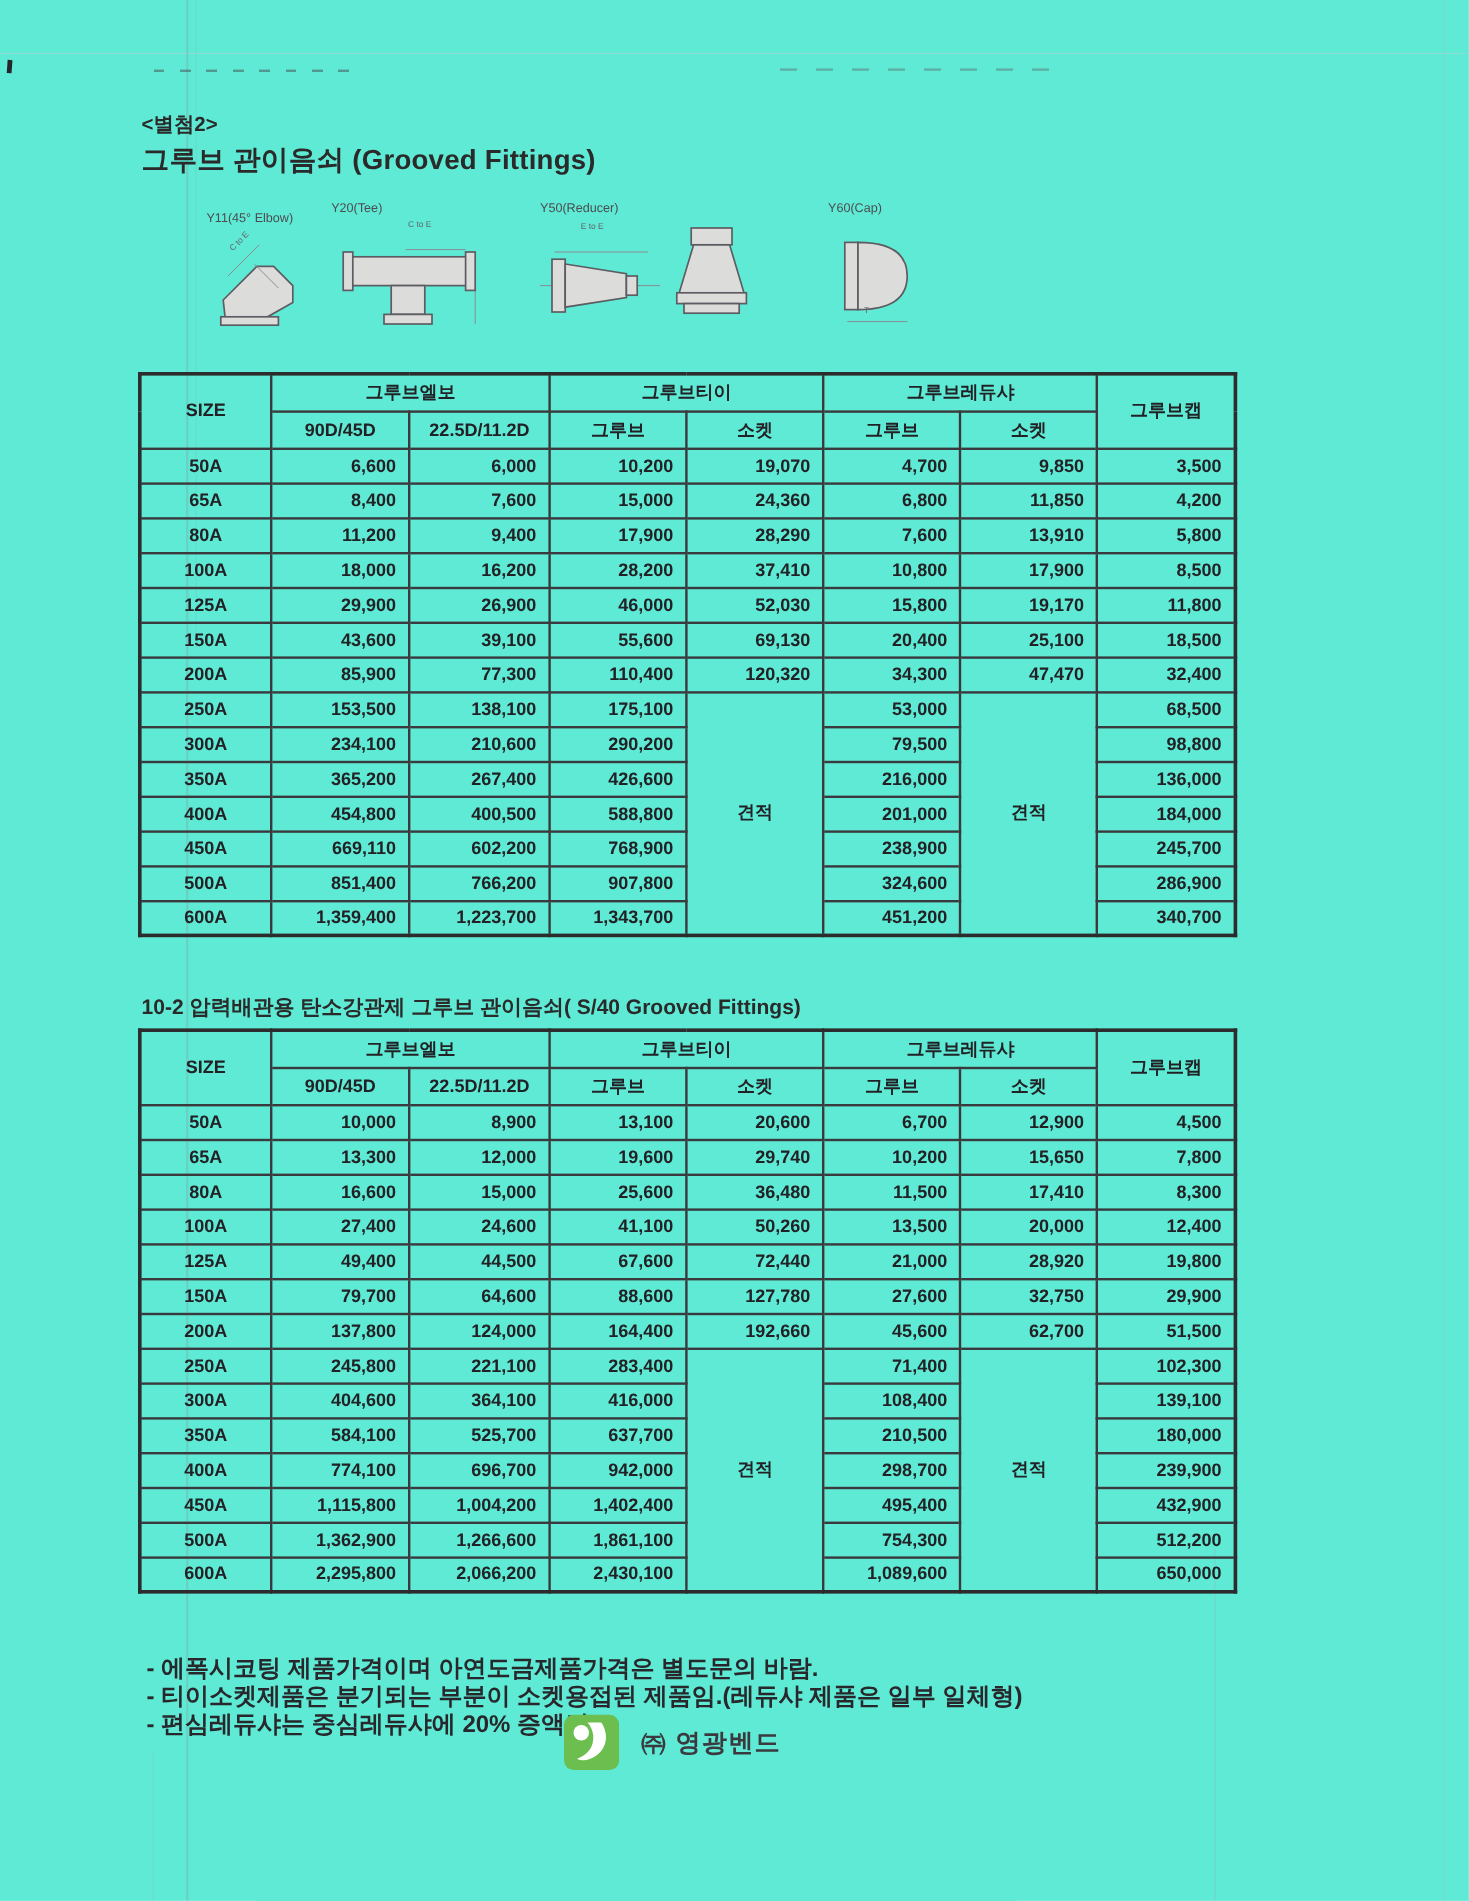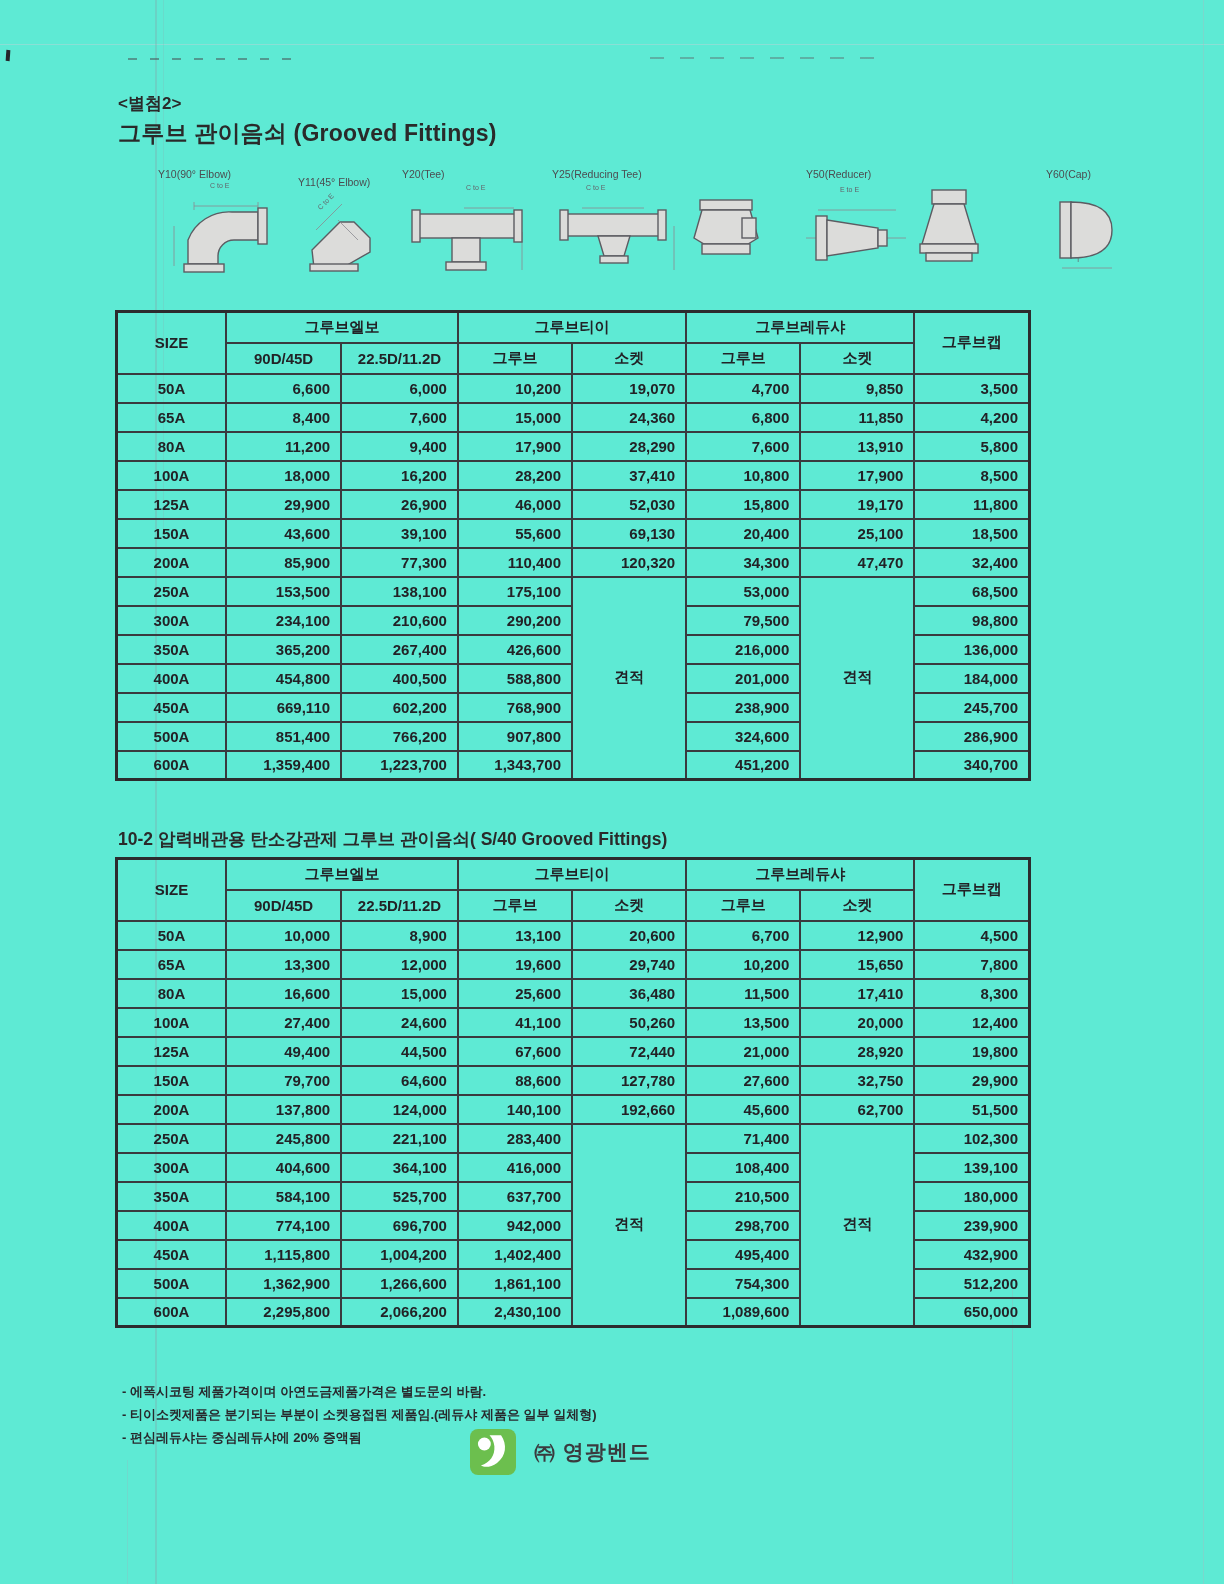--- a/index.html
+++ b/index.html
@@ -52,21 +52,21 @@
   table { border-collapse:collapse; width:100%; table-layout:fixed;
     border:3px solid #2c2c2e; }
   th, td { border:2px solid #3a3a3e; font-size:15px; color:#222226;
     height:29px; overflow:hidden; white-space:nowrap; }
   th { font-weight:bold; text-align:center; height:31px; }
   td.size-cell { text-align:center; font-weight:600; }
   td.num-cell  { text-align:right; padding-right:10px; font-weight:600; }
   td.quote-cell{ text-align:center; font-weight:600; vertical-align:middle; }
 
   
-  .footnotes { position:absolute; left:122px; top:1380px; font-size:13px;
+  .footnotes { position:absolute; left:122px; top:1380px; font-size:20px;
     font-weight:600; line-height:23px; color:#28282c; }
   .logo-row { position:absolute; left:470px; top:1428px;
     display:flex; align-items:center; }
   .logo-box { width:46px; height:48px; }
   .company-name { font-size:21px; font-weight:600; color:#3a3a3e; margin-left:18px; letter-spacing:1px; }
 </style>
 </head>
 <body>
 
 <div class="page">
@@ -79,33 +79,20 @@
   <div class="edge-line-r"></div>
   <div class="smudge-1"></div>
   <div class="smudge-2"></div>
   <div class="ink-mark"></div>
 
   <div class="attach-label">&lt;별첨2&gt;</div>
   <div class="page-title">그루브 관이음쇠 (Grooved Fittings)</div>
 
   <div class="diagrams">
 
-    <figure class="fig">
-      <span class="fig-label">Y10(90° Elbow)</span>
-      <span class="fig-dim" style="left:52px; top:14px;">C to E</span>
-      <svg width="126" height="95" viewBox="0 0 126 95">
-        <line class="d-dim" x1="36" y1="24" x2="100" y2="24"></line>
-        <line class="d-dim" x1="36" y1="20" x2="36" y2="28"></line>
-        <line class="d-dim" x1="100" y1="20" x2="100" y2="28"></line>
-        <line class="d-dim" x1="16" y1="44" x2="16" y2="84"></line>
-        <path class="d-stroke" d="M30,82 V58 A44,44 0 0 1 74,30 H100 V58 H76 A16,16 0 0 0 60,74 V82 Z"></path>
-        <rect class="d-stroke" x="100" y="26" width="9" height="36"></rect>
-        <rect class="d-stroke" x="26" y="82" width="40" height="8"></rect>
-      </svg>
-    </figure>
 
     <figure class="fig" style="margin-left:14px; margin-top:8px;">
       <span class="fig-label">Y11(45° Elbow)</span>
       <span class="fig-dim" style="left:18px; top:22px; transform:rotate(-45deg);">C to E</span>
       <svg width="104" height="86" viewBox="0 0 104 86">
         <line class="d-dim" x1="18" y1="40" x2="44" y2="14"></line>
         <path class="d-stroke" d="M14,60 L42,32 L56,32 L72,48 L72,62 L44,78 L16,78 Z"></path>
         <line class="d-dim" x1="40" y1="30" x2="60" y2="50"></line>
         <rect class="d-stroke" x="12" y="74" width="48" height="7"></rect>
       </svg>
@@ -118,37 +105,20 @@
         <line class="d-dim" x1="62" y1="26" x2="112" y2="26"></line>
         <line class="d-dim" x1="120" y1="50" x2="120" y2="88"></line>
         <rect class="d-stroke" x="16" y="32" width="98" height="24"></rect>
         <rect class="d-stroke" x="10" y="28" width="8" height="32"></rect>
         <rect class="d-stroke" x="112" y="28" width="8" height="32"></rect>
         <rect class="d-stroke" x="50" y="56" width="28" height="24"></rect>
         <rect class="d-stroke" x="44" y="80" width="40" height="8"></rect>
       </svg>
     </figure>
 
-    <figure class="fig" style="margin-left:18px;">
-      <span class="fig-label">Y25(Reducing Tee)</span>
-      <span class="fig-dim" style="left:34px; top:16px;">C to E</span>
-      <svg width="212" height="95" viewBox="0 0 212 95">
-        <line class="d-dim" x1="30" y1="26" x2="92" y2="26"></line>
-        <line class="d-dim" x1="122" y1="44" x2="122" y2="88"></line>
-        <rect class="d-stroke" x="14" y="32" width="94" height="22"></rect>
-        <rect class="d-stroke" x="8" y="28" width="8" height="30"></rect>
-        <rect class="d-stroke" x="106" y="28" width="8" height="30"></rect>
-        <path class="d-stroke" d="M46,54 L78,54 L72,74 L52,74 Z"></path>
-        <rect class="d-stroke" x="48" y="74" width="28" height="7"></rect>
-        <rect class="d-stroke" x="148" y="18" width="52" height="10" fill="#b9b9b7"></rect>
-        <path class="d-stroke" d="M150,28 L198,28 L206,56 L196,62 L152,62 L142,56 Z"></path>
-        <rect class="d-stroke" x="190" y="36" width="14" height="20" fill="#9c9c9a"></rect>
-        <rect class="d-stroke" x="150" y="62" width="48" height="10"></rect>
-      </svg>
-    </figure>
 
     <figure class="fig" style="margin-left:42px;">
       <span class="fig-label">Y50(Reducer)</span>
       <span class="fig-dim" style="left:34px; top:18px;">E to E</span>
       <svg width="196" height="95" viewBox="0 0 196 95">
         <line class="d-dim" x1="12" y1="28" x2="90" y2="28"></line>
         <line class="d-dim" x1="0" y1="56" x2="100" y2="56"></line>
         <rect class="d-stroke" x="10" y="34" width="11" height="44"></rect>
         <path class="d-stroke" d="M21,38 L72,46 L72,66 L21,74 Z"></path>
         <rect class="d-stroke" x="72" y="48" width="9" height="16"></rect>
@@ -422,21 +392,21 @@
             <td class="num-cell">88,600</td>
             <td class="num-cell">127,780</td>
             <td class="num-cell">27,600</td>
             <td class="num-cell">32,750</td>
             <td class="num-cell">29,900</td>
           </tr>
           <tr>
             <td class="size-cell">200A</td>
             <td class="num-cell">137,800</td>
             <td class="num-cell">124,000</td>
-            <td class="num-cell">140,100</td>
+            <td class="num-cell">164,400</td>
             <td class="num-cell">192,660</td>
             <td class="num-cell">45,600</td>
             <td class="num-cell">62,700</td>
             <td class="num-cell">51,500</td>
           </tr>
         </tbody>
       <tbody>
           <tr>
             <td class="size-cell">250A</td>
             <td class="num-cell">245,800</td>

